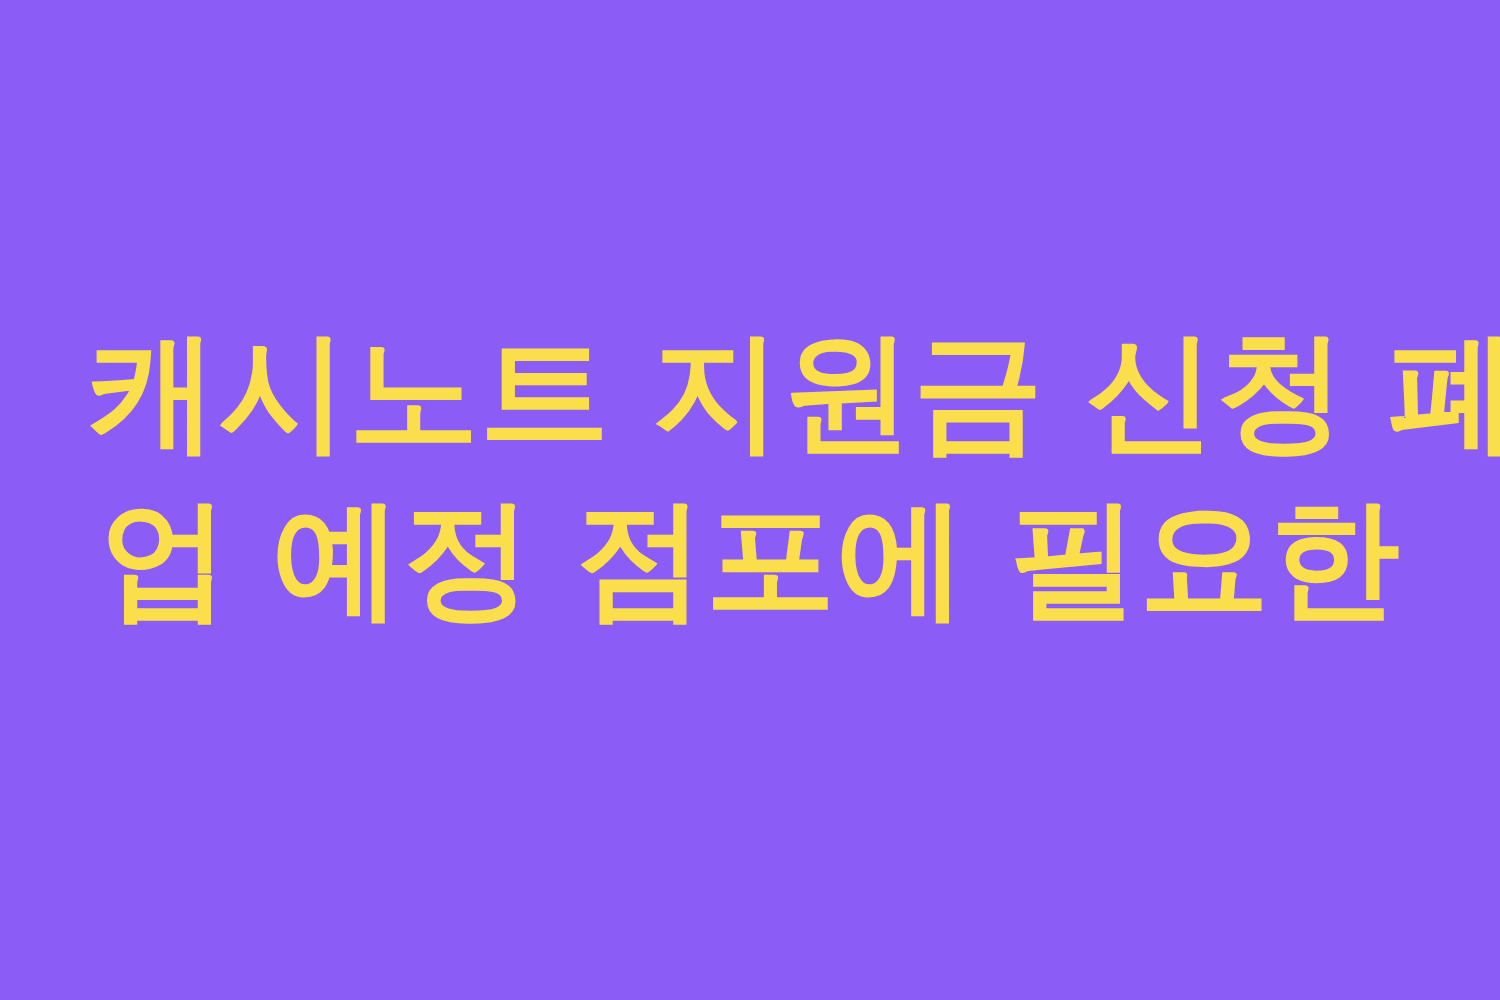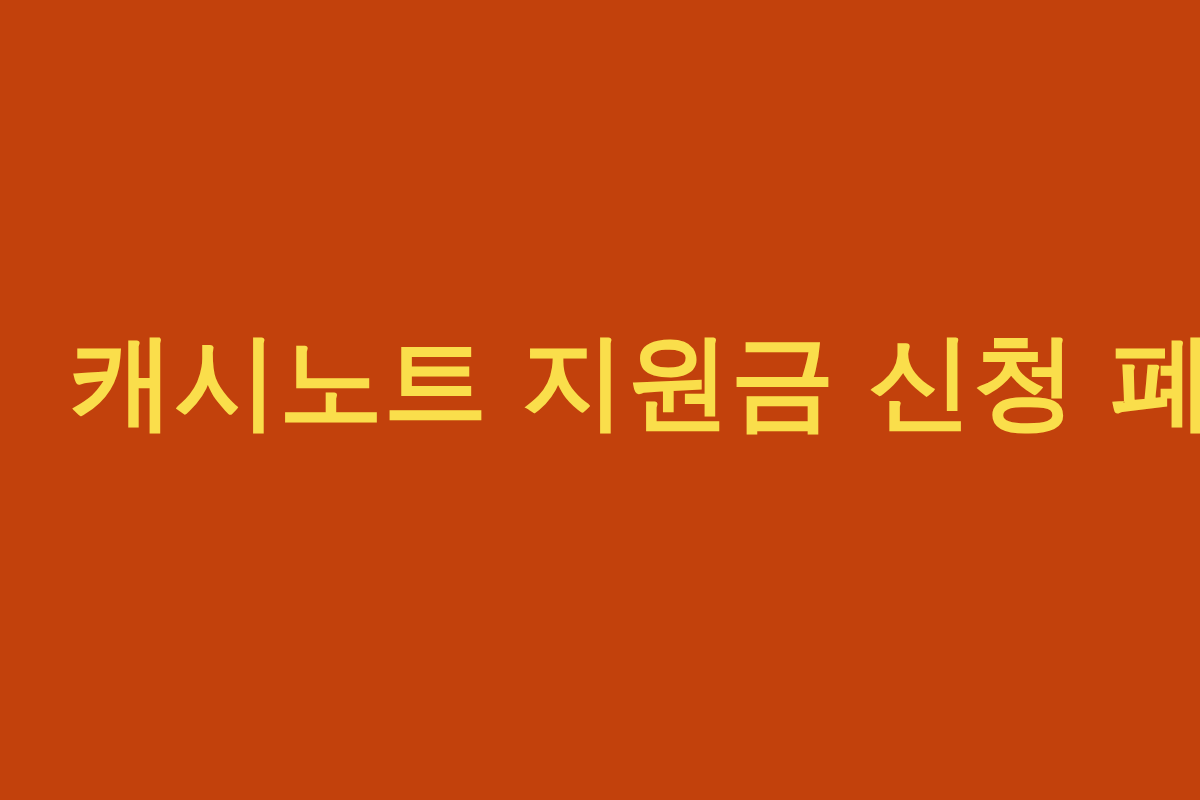--- a/index.html
+++ b/index.html
@@ -43,22 +43,23 @@
     font-weight: 700;
     letter-spacing: 0.5px;
     word-spacing: 4px;
     white-space: nowrap;
     -webkit-font-smoothing: antialiased;
   }
 </style>
 </head>
 <body>
 
-<div class="poster" style="background-color: #c2410c;">
+<div class="poster" style="background-color: #8b5cf6;">
 
   <div class="headline-block">
 
     <span class="headline-line" style="color: rgb(250, 222, 75);">캐시노트 지원금 신청 폐</span>
 
+    <span class="headline-line" style="color: rgb(250, 222, 75);">업 예정 점포에 필요한</span>
 
 
   </div>
 </div>
 
 </body></html>

